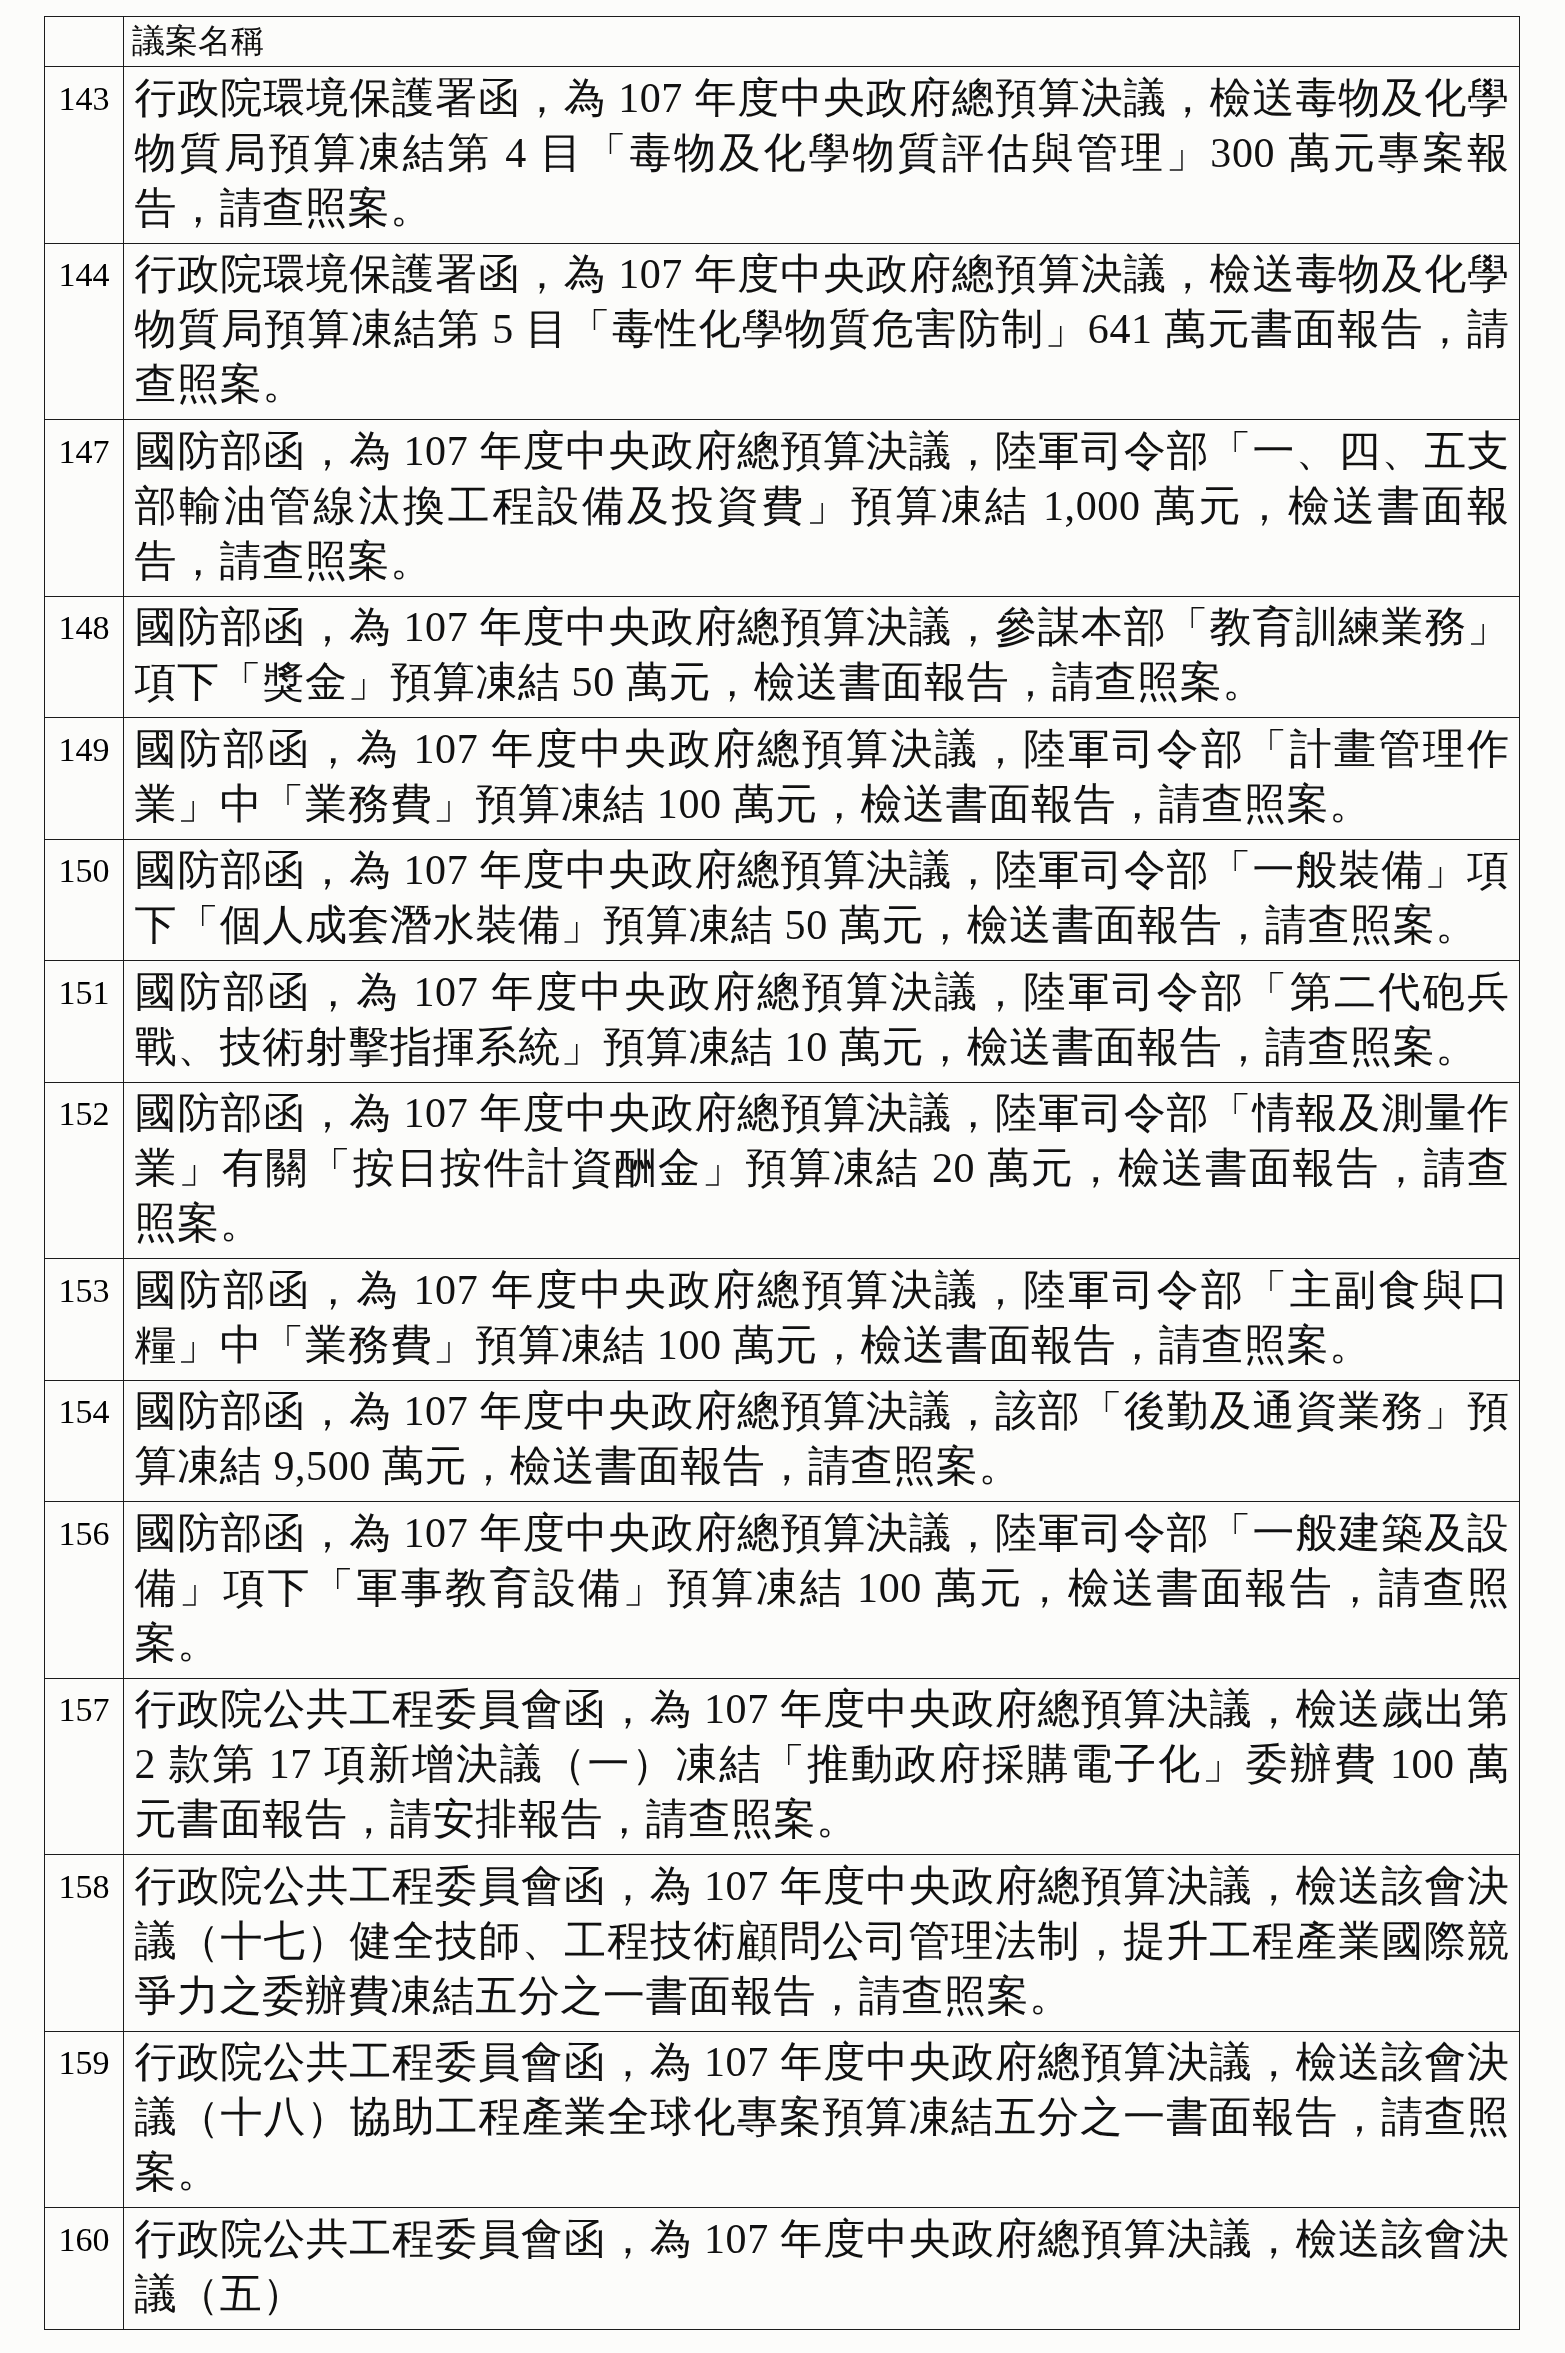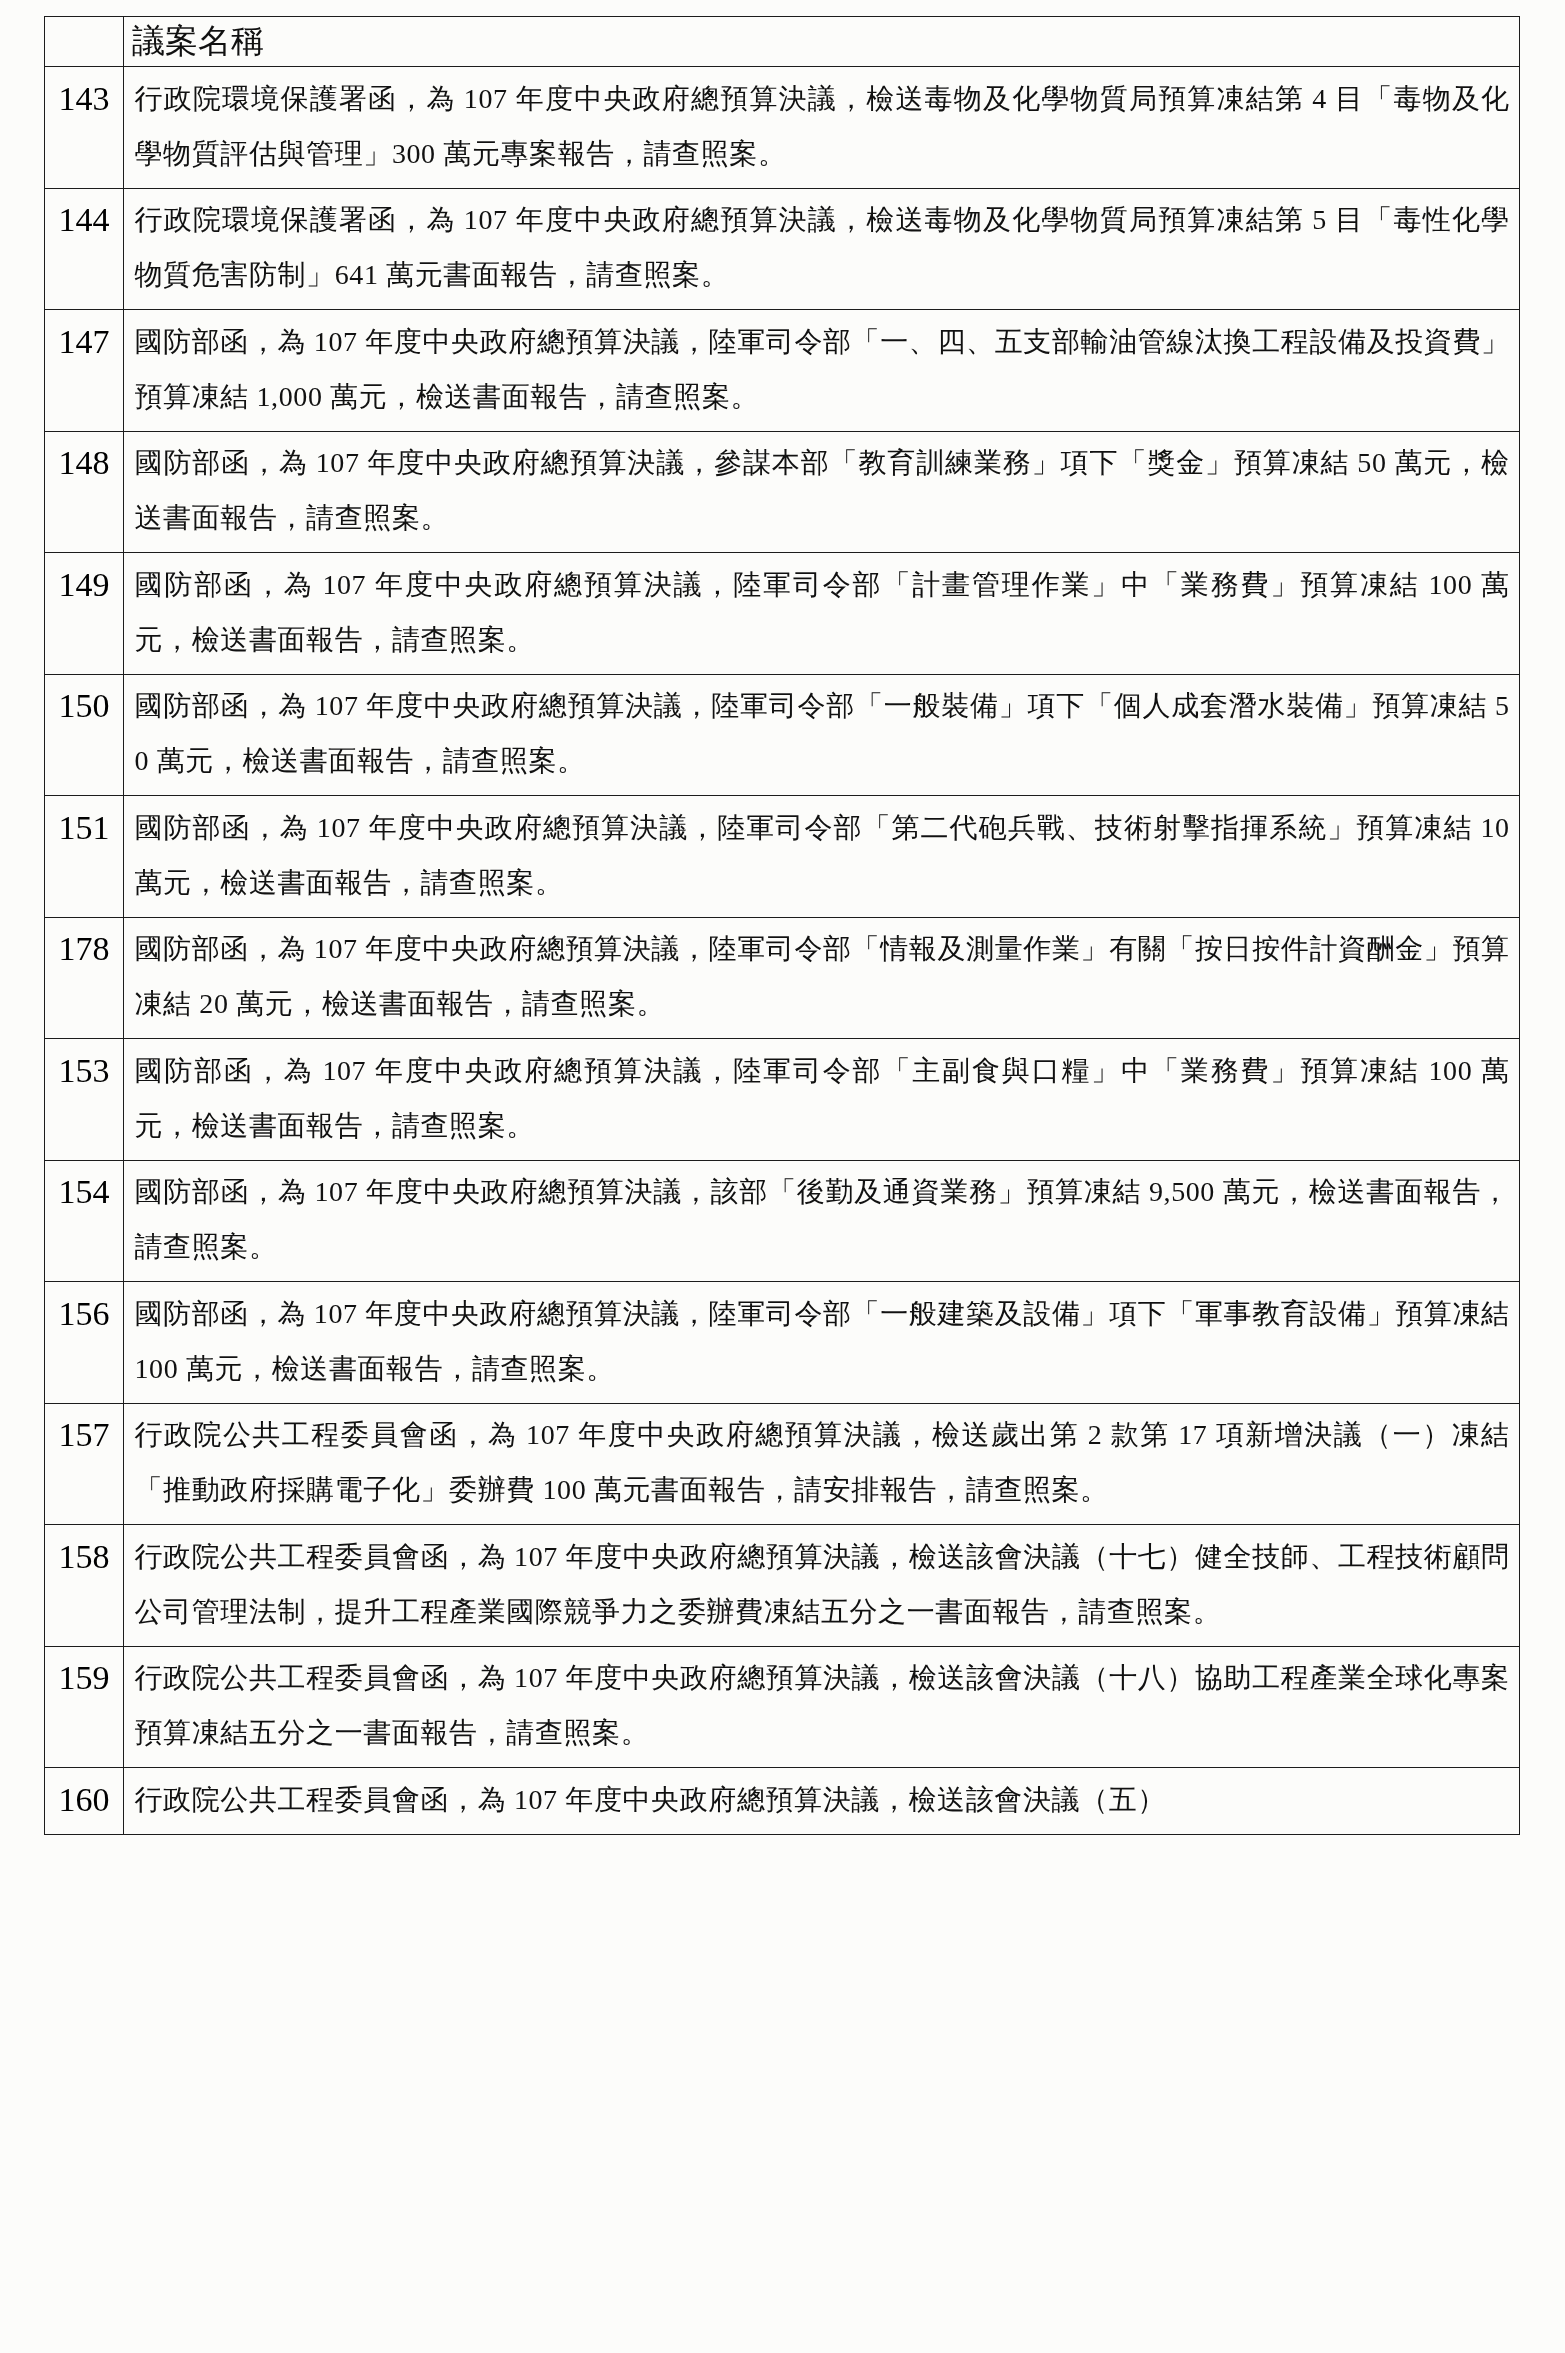--- a/index.html
+++ b/index.html
@@ -49,21 +49,21 @@
     td.num-cell {
       vertical-align: top;
       text-align: center;
       font-size: 34px;
       line-height: 55px;
       padding: 3.5px 1.2px;
       color: #000000;
     }
     td.text-cell {
       vertical-align: top;
-      font-size: 28px;
+      font-size: 42px;
       line-height: 55px;
       padding: 3.5px 9.3px 7px 10.5px;
       text-align: justify;
       color: #111;
       letter-spacing: 0.6px;
       word-break: break-all;
     }
   </style>
 </head>
 <body>
@@ -108,21 +108,21 @@
     <td class="num-cell">150</td>
     <td class="text-cell">國防部函，為 107 年度中央政府總預算決議，陸軍司令部「一般裝備」項下「個人成套潛水裝備」預算凍結 50 萬元，檢送書面報告，請查照案。</td>
   </tr>
 
   <tr>
     <td class="num-cell">151</td>
     <td class="text-cell">國防部函，為 107 年度中央政府總預算決議，陸軍司令部「第二代砲兵戰、技術射擊指揮系統」預算凍結 10 萬元，檢送書面報告，請查照案。</td>
   </tr>
 
   <tr>
-    <td class="num-cell">178</td>
+    <td class="num-cell">152</td>
     <td class="text-cell">國防部函，為 107 年度中央政府總預算決議，陸軍司令部「情報及測量作業」有關「按日按件計資酬金」預算凍結 20 萬元，檢送書面報告，請查照案。</td>
   </tr>
 
   <tr>
     <td class="num-cell">153</td>
     <td class="text-cell">國防部函，為 107 年度中央政府總預算決議，陸軍司令部「主副食與口糧」中「業務費」預算凍結 100 萬元，檢送書面報告，請查照案。</td>
   </tr>
 
   <tr>
     <td class="num-cell">154</td>

